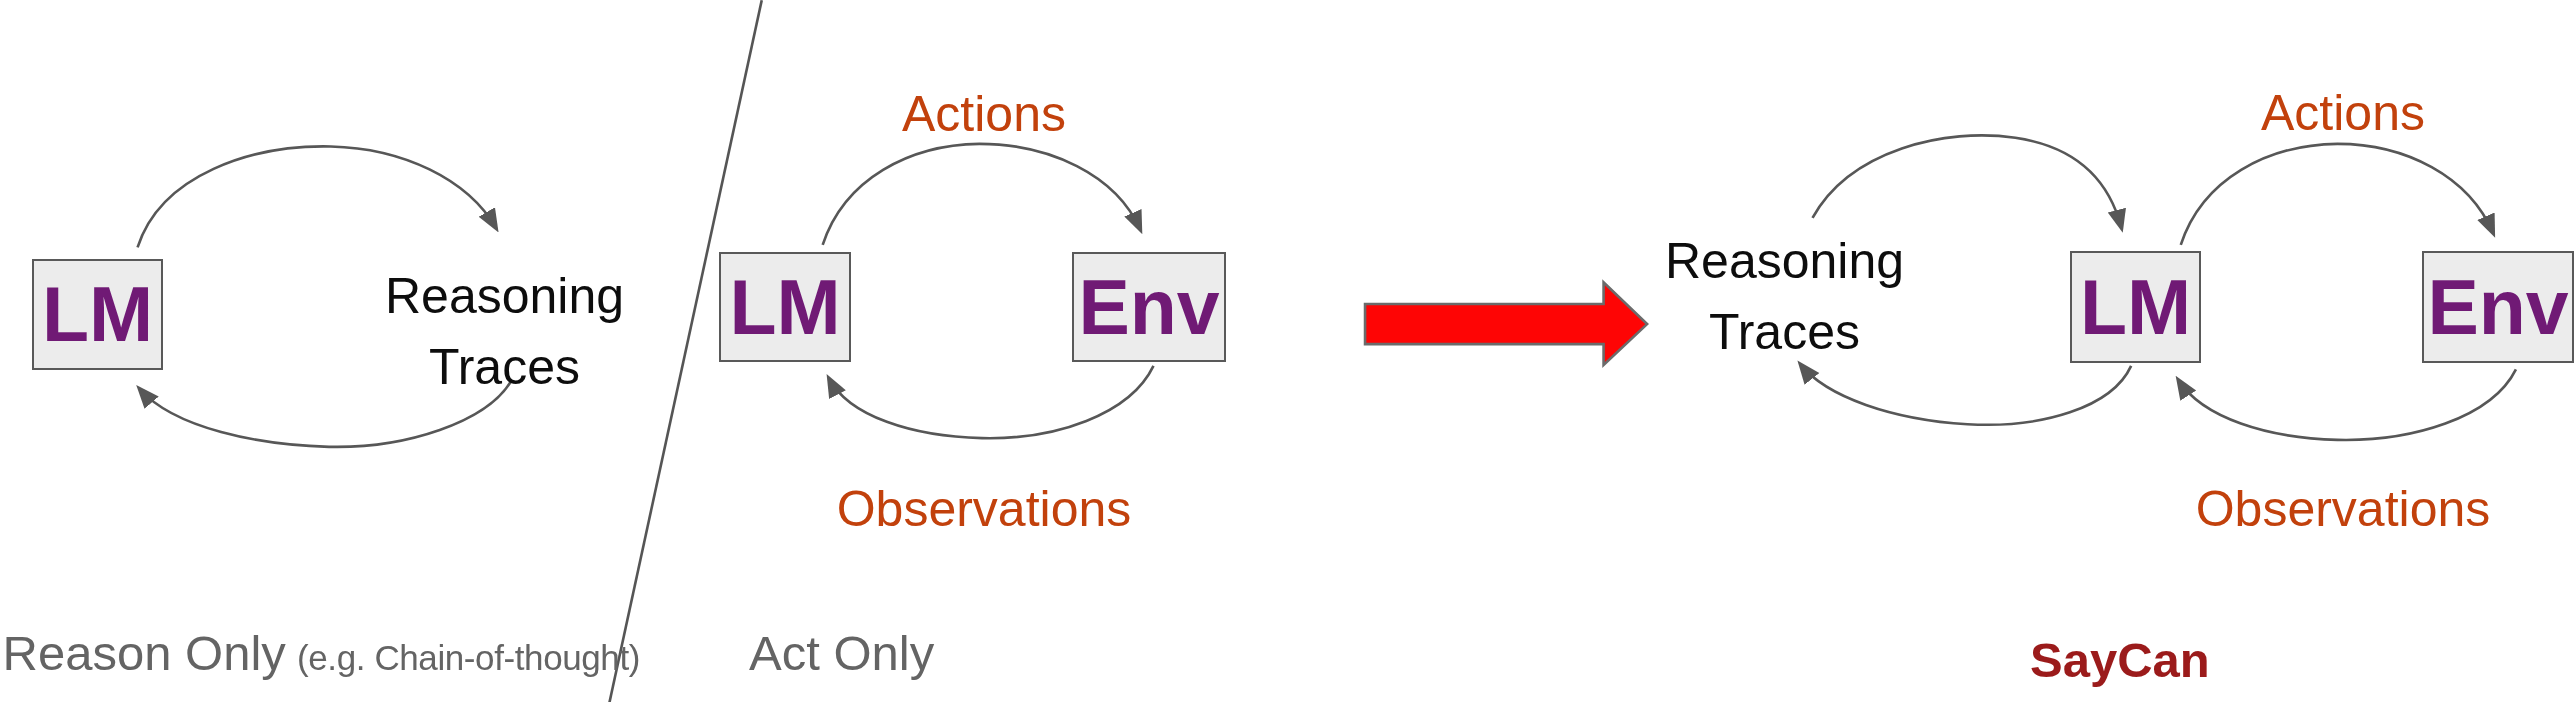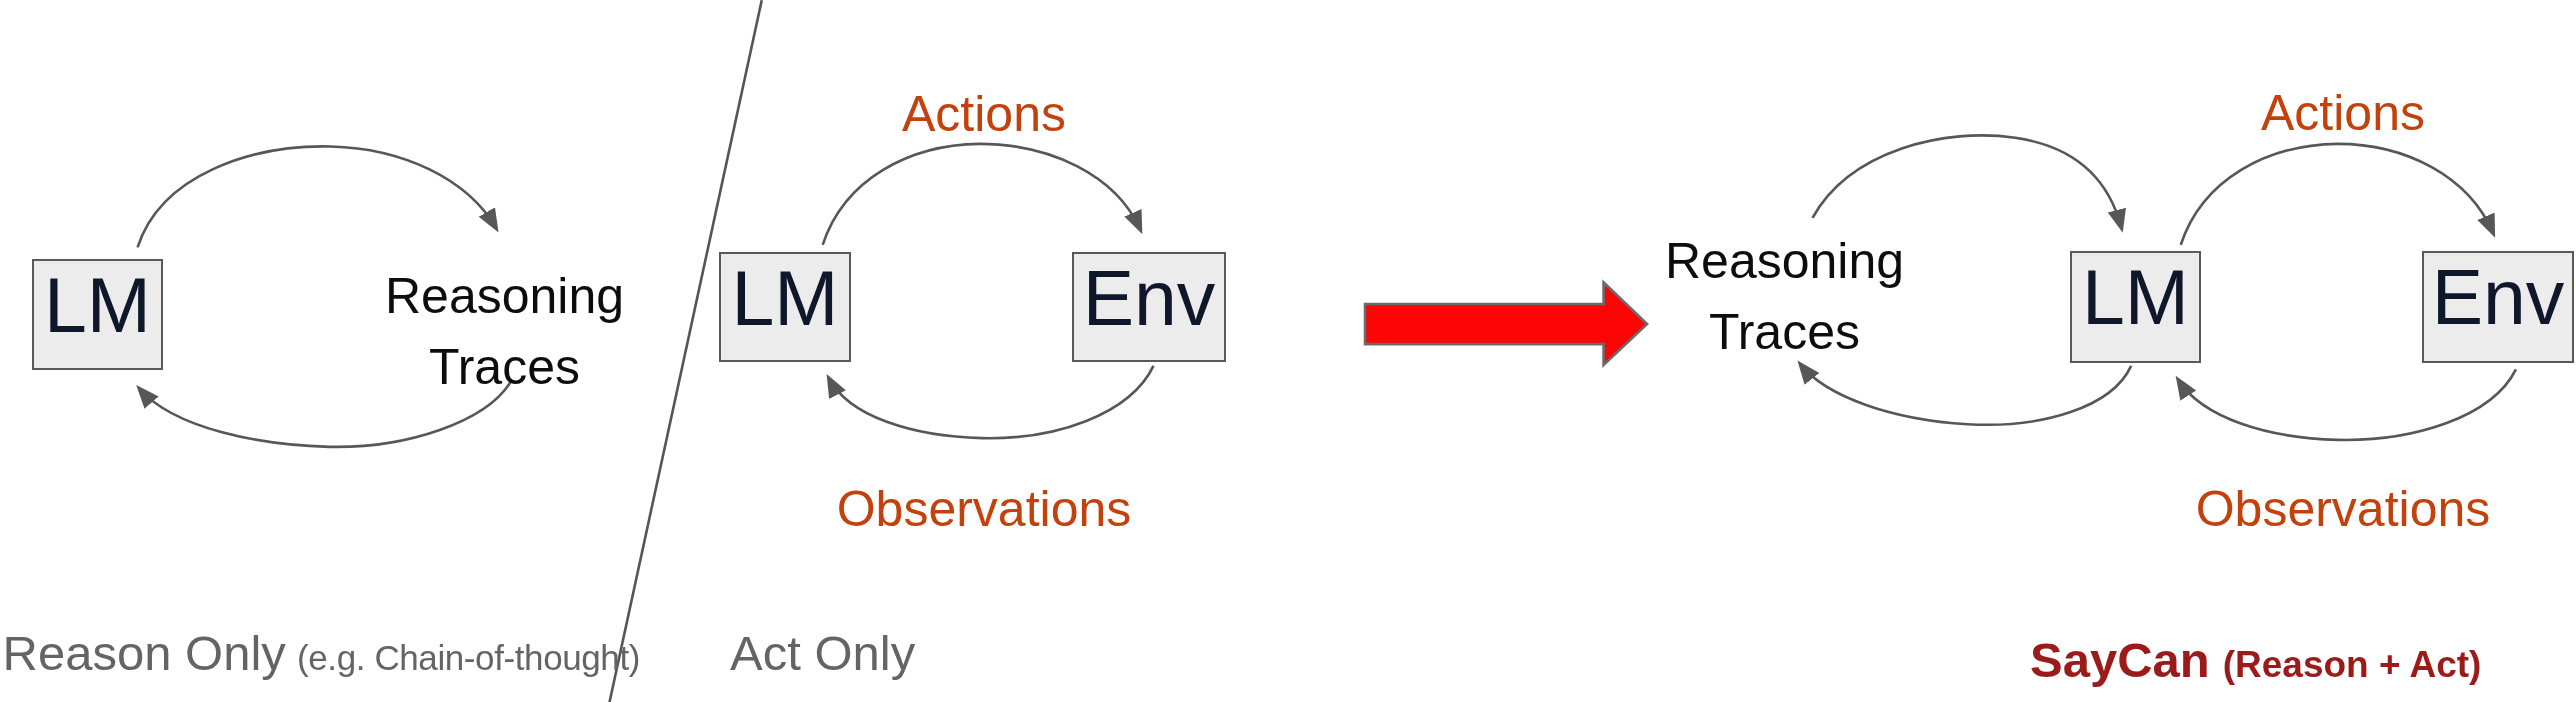--- a/index.html
+++ b/index.html
@@ -9,24 +9,25 @@
     background:#ffffff;
     overflow:hidden;
     font-family:"Liberation Sans", sans-serif;
     color:#0d0d0d;
   }
   .overlay{position:absolute;left:0;top:0;width:2576px;height:703px;}
   .node-box{
     position:absolute;
     background:#ececec;
     border:2.6px solid #595959;
-    display:flex;align-items:flex-start;justify-content:center;
+    display:flex;align-items:center;justify-content:center;
     font-size:77px;
-    color:#0f172a;
+    color:#701a75;
     box-sizing:border-box;
+    font-weight:bold;
   }
   .flow-label{
     position:absolute;
     font-size:50px;
     color:#c2410c;
     text-align:center;
     white-space:nowrap;
   }
   .node-text{
     position:absolute;
@@ -121,21 +122,21 @@
   <div class="node-box" style="left:719px;top:252px;width:132px;height:110px;">
     <span>LM</span>
   </div>
 
   <div class="node-box" style="left:1072px;top:252px;width:154px;height:110px;">
     <span>Env</span>
   </div>
 
   <div class="flow-label" style="left:810px;top:480px;width:348px;">Observations</div>
 
-  <div class="caption" style="left:730px;top:585px;">
+  <div class="caption" style="left:749px;top:585px;">
     <span class="caption-main">Act Only</span>
   </div>
 
   <div class="node-text" style="left:1645px;top:226px;width:279px;">
     <div>Reasoning</div>
     <div>Traces</div>
   </div>
 
   <div class="flow-label" style="left:2169px;top:84px;width:348px;">Actions</div>
 
@@ -144,17 +145,16 @@
   </div>
 
   <div class="node-box" style="left:2422px;top:251px;width:152px;height:112px;">
     <span>Env</span>
   </div>
 
   <div class="flow-label" style="left:2169px;top:480px;width:348px;">Observations</div>
 
   <div class="caption react-caption" style="left:2030px;top:592px;">
     <span class="caption-main">SayCan</span>
-    <span class="caption-sub">(Reason + Act)</span>
   </div>
 
 </div>
 
 
 </body></html>

